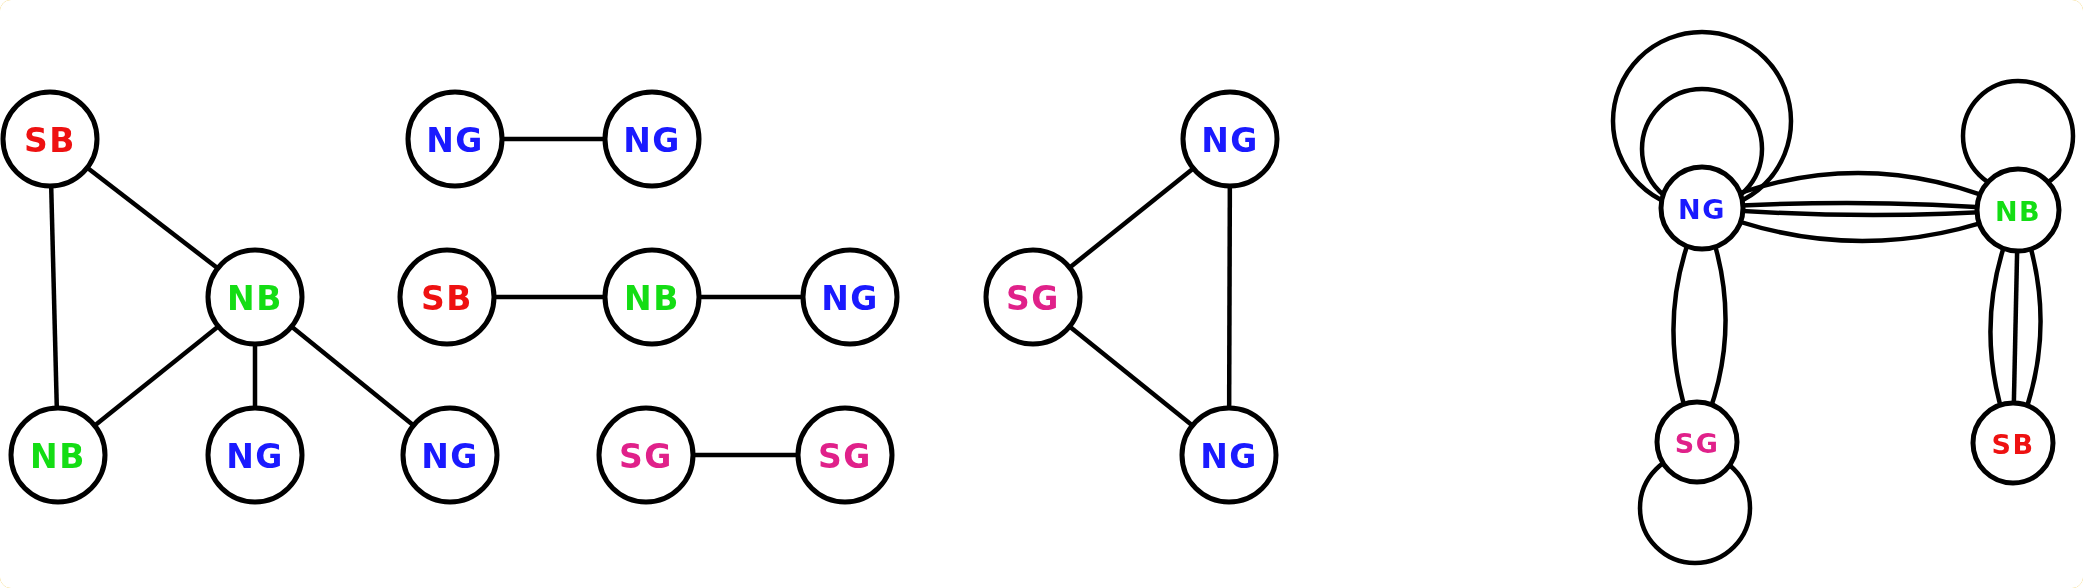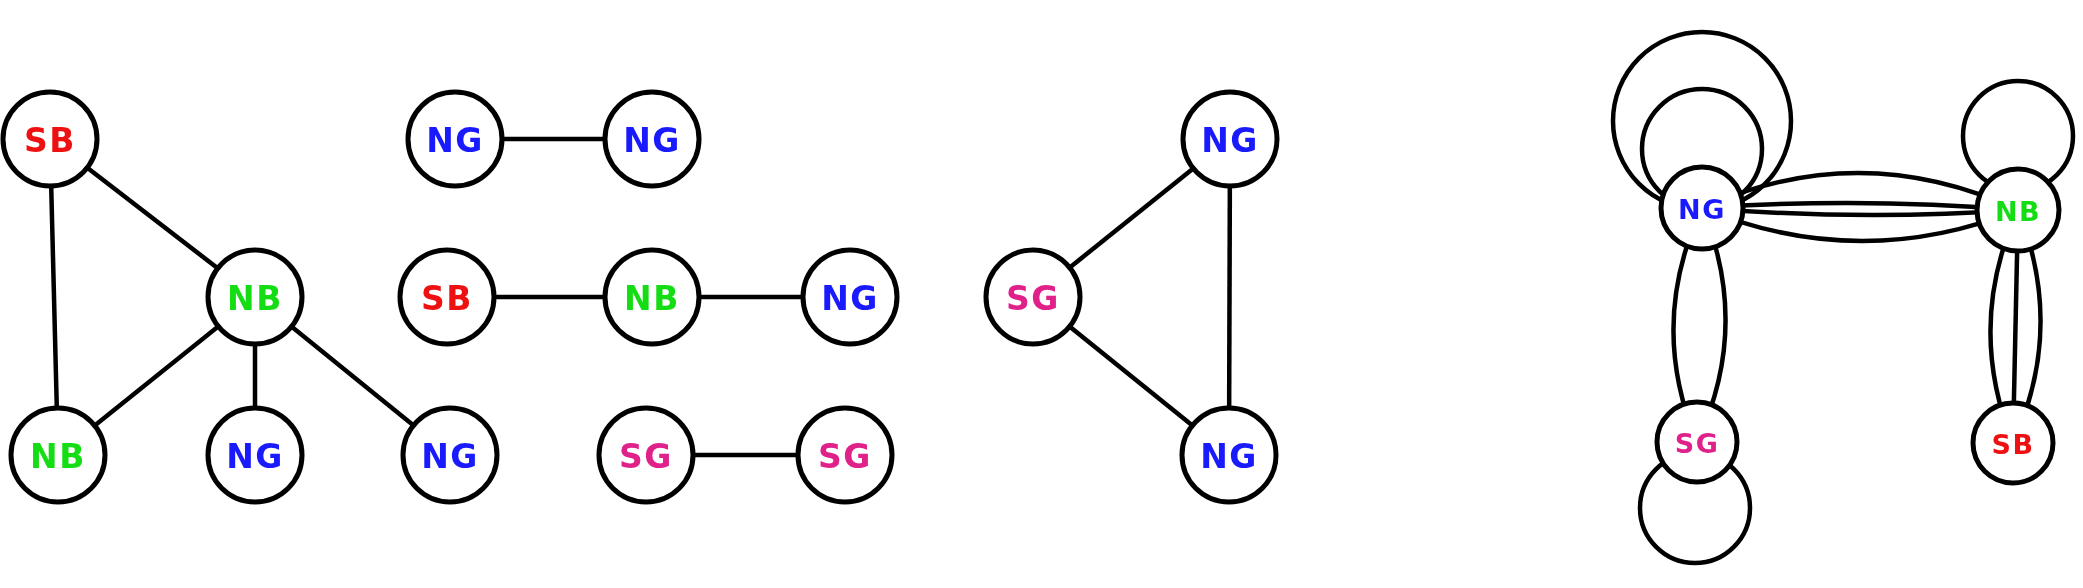--- a/index.html
+++ b/index.html
@@ -1,16 +1,16 @@
 <!DOCTYPE html>
 <html><head>
 <meta charset="utf-8">
 <style>
   html,body{margin:0;padding:0;background:#ffffff;}
-  .stage{position:relative;width:2083px;height:588px;background:#eab308;overflow:hidden;}
+  .stage{position:relative;width:2083px;height:588px;background:#eab308;overflow:hidden;border-radius:11px;}
   svg{display:block;}
   text{font-family:"DejaVu Sans","Liberation Sans",sans-serif;font-weight:bold;letter-spacing:1.5px;}
 </style>
 </head>
 <body>
 
 <div class="stage">
   <svg xmlns="http://www.w3.org/2000/svg" width="2083" height="588" viewBox="0 0 2083 588" style="background: rgb(255, 255, 255);">
       <g>
         <path d="M50 139 L255 297" fill="none" stroke="#000000" stroke-width="4.5"></path>

